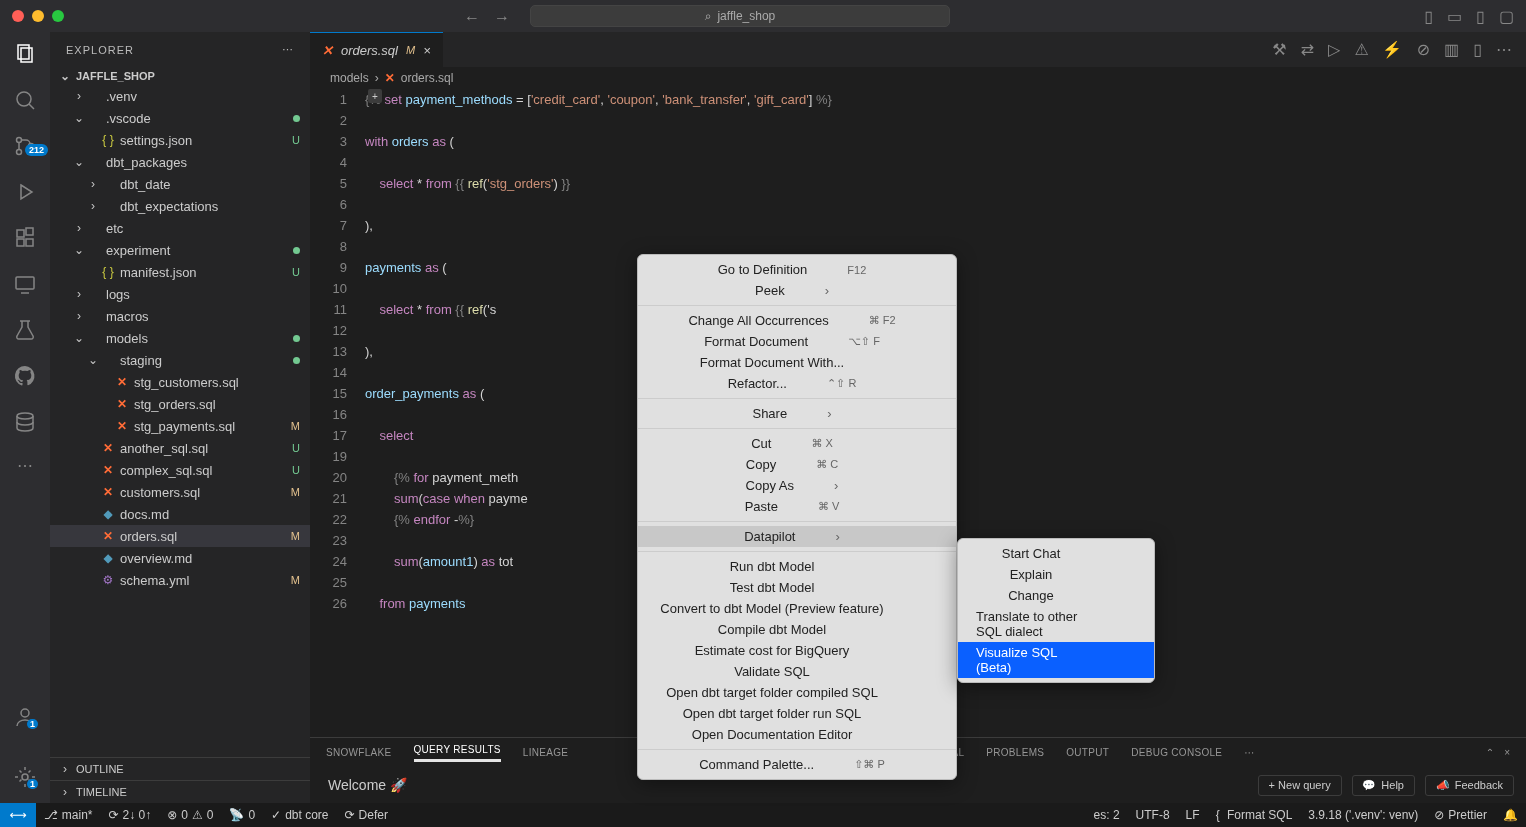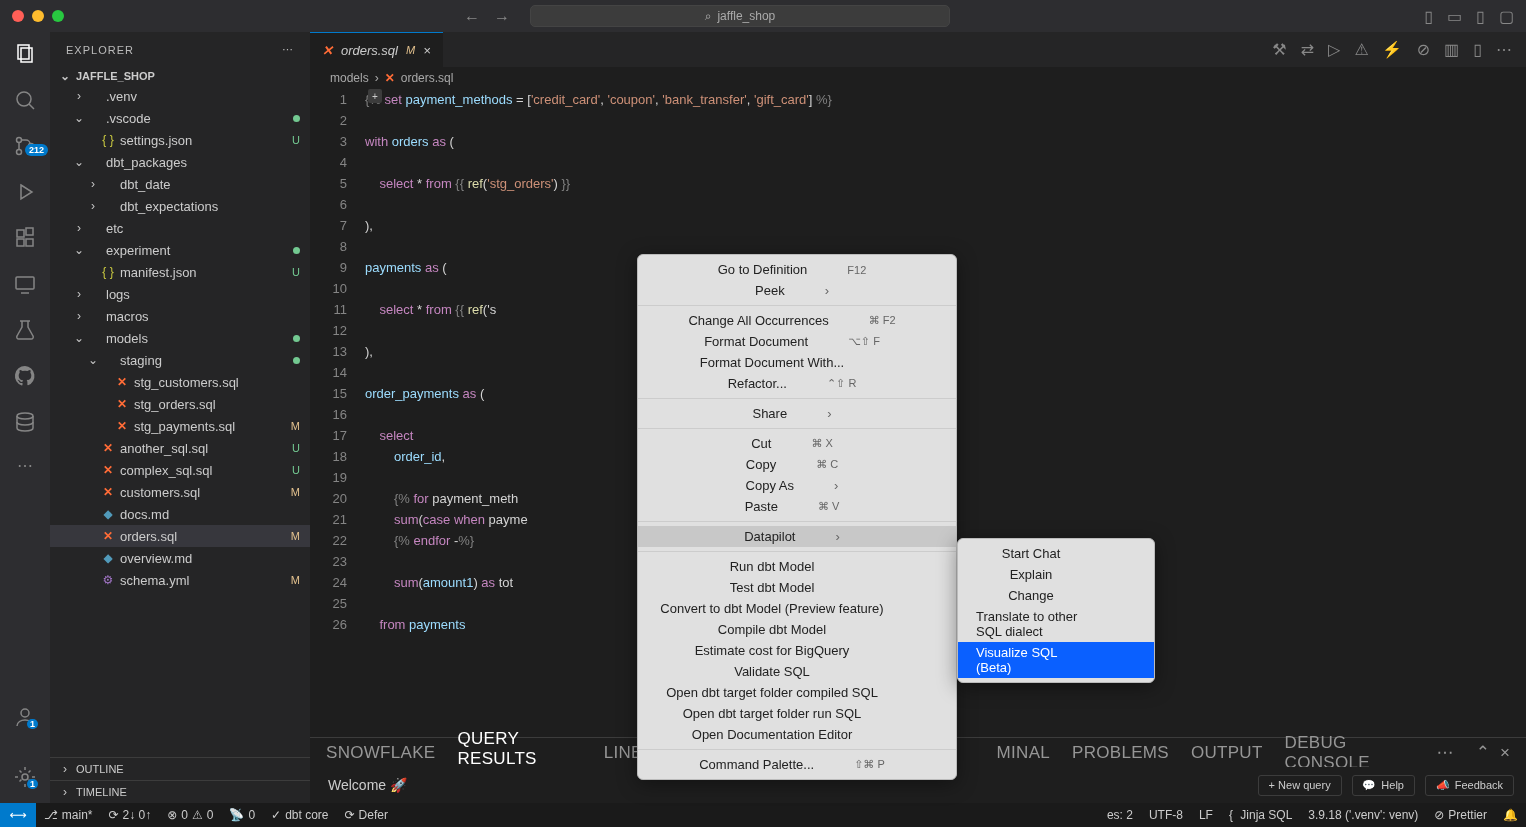--- a/index.html
+++ b/index.html
@@ -37,21 +37,21 @@
 .tabs{height:35px;background:#252526;display:flex;align-items:center;}
 .tab{height:35px;background:#1e1e1e;padding:0 12px;display:flex;align-items:center;gap:8px;font-size:13px;font-style:italic;border-top:1px solid #007acc;}
 .tab-actions{margin-left:auto;padding-right:14px;display:flex;gap:14px;color:#888;}
 .breadcrumb{height:22px;padding:0 20px;font-size:12px;color:#a9a9a9;display:flex;align-items:center;gap:6px;}
 .editor{flex:1;overflow:auto;font-family:Menlo,Monaco,monospace;font-size:13px;line-height:21px;position:relative;}
 .line{display:flex;}
 .lineno{width:55px;text-align:right;padding-right:18px;color:#858585;user-select:none;position:relative;}
 .code{flex:1;white-space:pre;color:#d4d4d4;}
 .kw{color:#c586c0;}.st{color:#ce9178;}.fn{color:#dcdcaa;}.tmpl{color:#808080;}.ident{color:#9cdcfe;}
 .gutter-plus{position:absolute;left:58px;top:0;background:#3c3c3c;color:#ccc;width:14px;height:14px;font-size:10px;display:flex;align-items:center;justify-content:center;border-radius:2px;}
-.panel-tabs{height:30px;background:#1e1e1e;border-top:1px solid #3c3c3c;display:flex;align-items:center;gap:22px;padding:0 16px;font-size:17px;color:#969696;}
+.panel-tabs{height:30px;background:#1e1e1e;border-top:1px solid #3c3c3c;display:flex;align-items:center;gap:22px;padding:0 16px;font-size:10px;color:#969696;}
 .panel-tabs .pt{cursor:pointer;letter-spacing:0.3px;}
 .panel-tabs .pt.active{color:#fff;border-bottom:3px solid #e5e5e5;padding-bottom:4px;}
 .pt-right{margin-left:auto;display:flex;gap:10px;align-items:center;}
 .btn{border:1px solid #3c3c3c;padding:3px 10px;border-radius:3px;font-size:11px;color:#ccc;display:flex;align-items:center;gap:5px;}
 .welcome{padding:10px 18px;font-size:14px;color:#ccc;border-bottom:1px solid #3c3c3c;}
 .statusbar{height:24px;background:#1a1a1a;display:flex;align-items:center;font-size:12px;color:#ccc;}
 .sb-remote{background:#007acc;height:100%;width:36px;display:flex;align-items:center;justify-content:center;color:#fff;}
 .sb-item{padding:0 8px;display:flex;align-items:center;gap:4px;}
 .ctx-menu{position:absolute;background:#e0e0e0;color:#222;border:1px solid #bbb;border-radius:6px;font-size:13px;box-shadow:0 4px 20px rgba(0,0,0,0.4);padding:4px 0;z-index:100;}
 .ctx-item{padding:3px 28px 3px 18px;display:flex;justify-content:center;align-items:center;gap:40px;}
@@ -403,24 +403,20 @@
         </div>
         <div class="line">
           <span class="lineno">16</span>
           <span class="code"></span>
         </div>
         <div class="line">
           <span class="lineno">17</span>
           <span class="code">    <span class="kw">select</span></span>
         </div>
         <div class="line">
-          <span class="lineno">18</span>
-          <span class="code">        <span class="ident">order_id</span>,</span>
-        </div>
-        <div class="line">
           <span class="lineno">19</span>
           <span class="code"></span>
         </div>
         <div class="line">
           <span class="lineno">20</span>
           <span class="code">        <span class="tmpl">{%</span> <span class="kw">for</span> payment_meth</span>
         </div>
         <div class="line">
           <span class="lineno">21</span>
           <span class="code">        <span class="kw">sum</span>(<span class="kw">case</span> <span class="kw">when</span> payme                                                        s <span class="tmpl">{{</span> <span class="ident">payment_method</span> <span class="tmpl">}}</span>_amount,</span>
@@ -489,21 +485,21 @@
   <div class="sb-item">⟳ <span>Defer</span></div>
   <div class="sb-item" style="margin-left:auto;">
       <span>es: 2</span>
     </div>
   <div class="sb-item">
       <span>UTF-8</span>
     </div>
   <div class="sb-item">
       <span>LF</span>
     </div>
-  <div class="sb-item">{&nbsp;<span>Jinja SQL</span></div>
+  <div class="sb-item">{&nbsp;<span>Format SQL</span></div>
   <div class="sb-item">
       <span>3.9.18 ('.venv': venv)</span>
     </div>
   <div class="sb-item">⊘ <span>Prettier</span></div>
   <div class="sb-item">🔔</div>
 </div>
 
 <div class="ctx-menu" id="ctx1" style="left:637px;top:254px;width:320px;">
     <div class="ctx-item">
       <span>Go to Definition</span>

